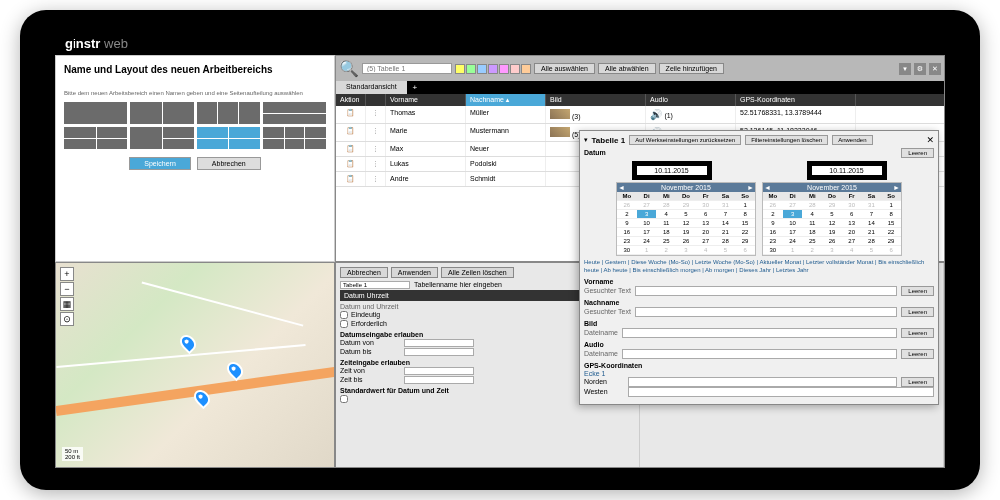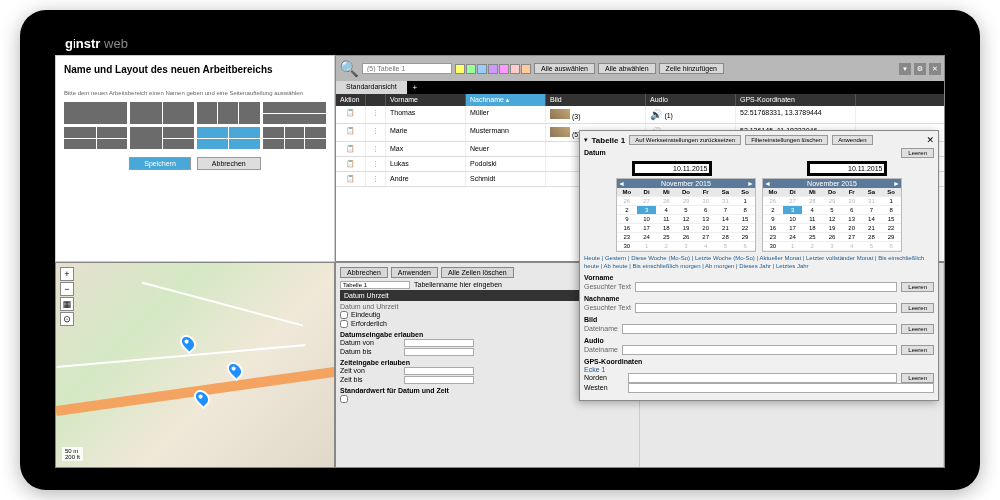--- a/index.html
+++ b/index.html
@@ -64,21 +64,21 @@
 .fp-close{margin-left:auto;cursor:pointer;font-size:9px}
 .cals{display:flex;gap:6px;justify-content:center}
 .cal{border:1px solid #bbb;background:#fff;width:140px}
 .cal-head{background:#5b7a99;color:#fff;text-align:center;padding:1px;font-size:7px;display:flex;justify-content:space-between}
 .cal-days{display:grid;grid-template-columns:repeat(7,1fr);text-align:center}
 .cal-days span{padding:1px;font-size:6px;border-bottom:1px solid #eee}
 .cal-days .dh{font-weight:bold;background:#e8e8e8}
 .cal-days .sel{background:#4aa8d8;color:#fff}
 .cal-days .oth{color:#bbb}
 .date-input{display:flex;justify-content:space-around;margin:2px 0}
-.date-input input{border:3px solid #000000;width:80px;text-align:right;font-size:7px;padding:1px}
+.date-input input{border:5px solid #000000;width:80px;text-align:center;font-size:7px;padding:1px}
 .quick-links{font-size:6px;color:#1e5a8e;margin:3px 0;line-height:1.3}
 .filter-field{margin:3px 0}
 .filter-field .lbl{font-weight:bold;margin-bottom:1px}
 .filter-field .row{display:flex;align-items:center;gap:4px}
 .filter-field input{border:1px solid #aaa;flex:1;padding:1px;font-size:6px}
 .leeren{background:#e0e0e0;border:1px solid #999;padding:1px 6px;font-size:6px;cursor:pointer}
 </style>
 </head>
 <body>
 

